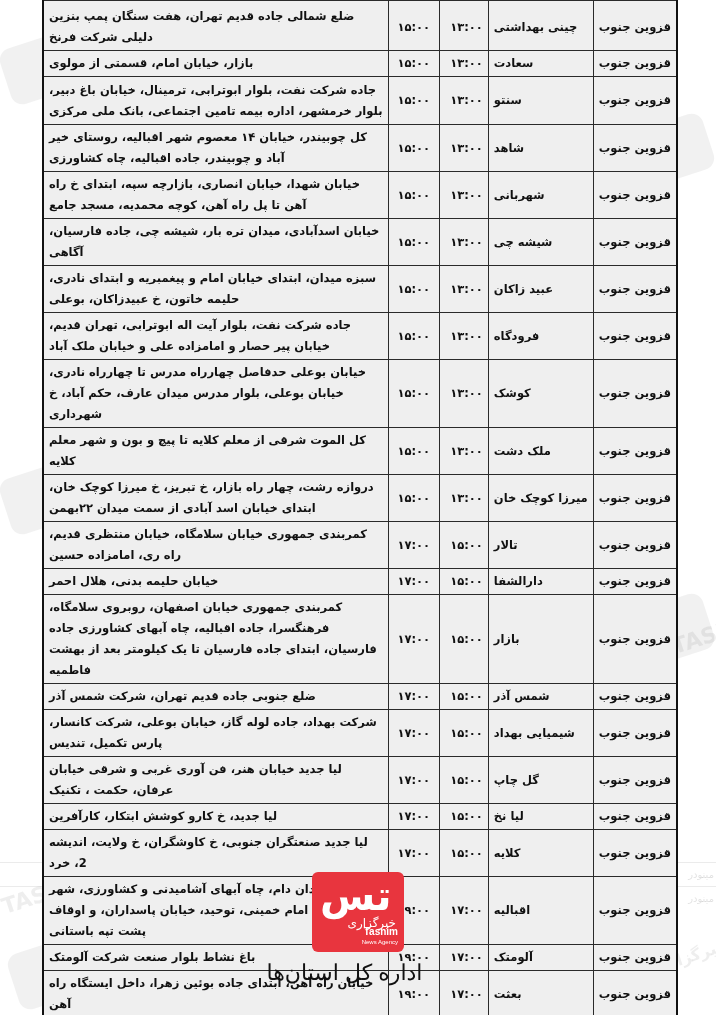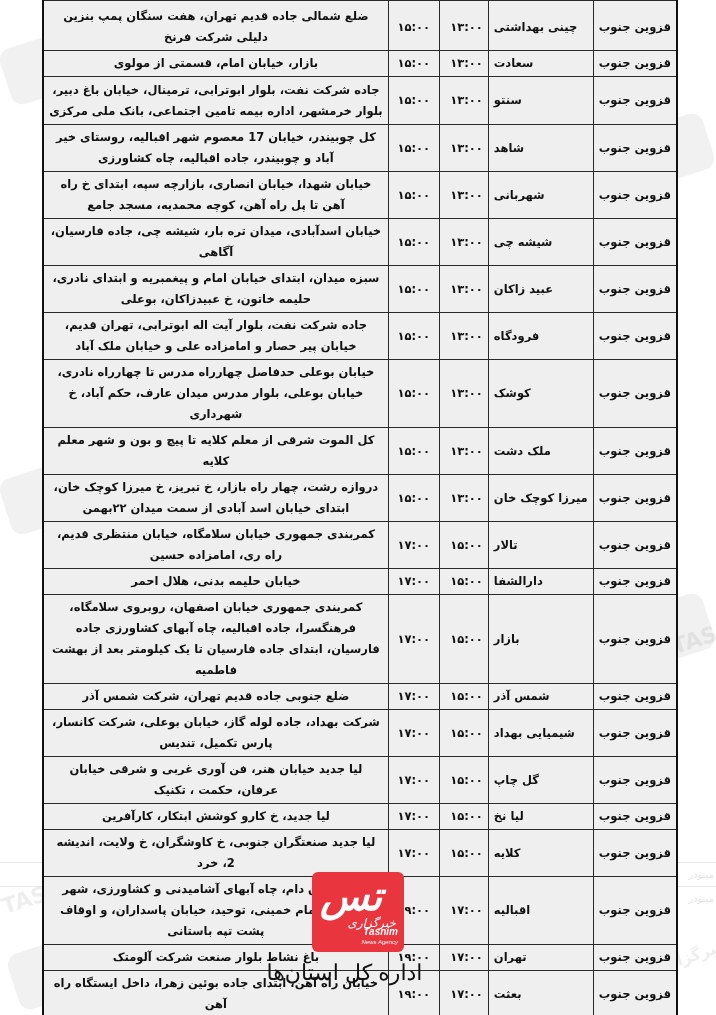--- a/index.html
+++ b/index.html
@@ -36,27 +36,27 @@
   table.schedule td {
     border: 1px solid #2a2a2a;
     font-size: 11.5px; font-weight: bold; color: #111;
     padding: 2px 5px; line-height: 21px;
     vertical-align: middle;
   }
   td.c-region { width: 56px; text-align: right; white-space: nowrap; }
   td.c-name { width: 78px; text-align: left; white-space: nowrap; }
   td.c-start { width: 38px; text-align: right; font-weight: normal; }
   td.c-end { width: 40px; text-align: center; font-weight: normal; }
-  td.c-addr { text-align: center; }
+  td.c-addr { text-align: left; }
   tr.row-first td { padding-top: 5px; }
 
   .logo {
     position: absolute; left: 312px; top: 872px; width: 92px; height: 80px;
     background: #e8353e; border-radius: 6px; z-index: 2;
-    color: #fff; text-align: center; font-style: italic;
+    color: #fff; text-align: center;
   }
   .logo .glyph { position: absolute; left: 8px; top: 4px; font-size: 40px; line-height: 40px; font-weight: bold; }
   .logo .fa { position: absolute; right: 8px; top: 44px; font-size: 12px; }
   .logo .en { position: absolute; right: 6px; top: 54px; font-size: 10px; font-weight: bold; font-family: "Liberation Sans", sans-serif; }
   .logo .sub { position: absolute; right: 6px; top: 67px; font-size: 6px; font-family: "Liberation Sans", sans-serif; }
   .footer-title {
     position: absolute; left: 0; width: 689px; top: 960px; text-align: center;
     font-size: 22px; color: #111; direction: rtl; z-index: 2;
     font-family: Liberation Sans, sans-serif;
   }
@@ -116,21 +116,21 @@
         <td class="c-name">سنتو</td>
         <td class="c-start">۱۳:۰۰</td>
         <td class="c-end">۱۵:۰۰</td>
         <td class="c-addr">جاده شرکت نفت، بلوار ابوترابی، ترمینال، خیابان باغ دبیر، بلوار خرمشهر، اداره بیمه تامین اجتماعی، بانک ملی مرکزی</td>
       </tr>
       <tr style="height: 40px;">
         <td class="c-region">قزوین جنوب</td>
         <td class="c-name">شاهد</td>
         <td class="c-start">۱۳:۰۰</td>
         <td class="c-end">۱۵:۰۰</td>
-        <td class="c-addr">کل چوبیندر، خیابان 17 معصوم شهر اقبالیه، روستای خیر آباد و چوبیندر، جاده اقبالیه، چاه کشاورزی</td>
+        <td class="c-addr">کل چوبیندر، خیابان ۱۴ معصوم شهر اقبالیه، روستای خیر آباد و چوبیندر، جاده اقبالیه، چاه کشاورزی</td>
       </tr>
       <tr style="height: 42px;">
         <td class="c-region">قزوین جنوب</td>
         <td class="c-name">شهربانی</td>
         <td class="c-start">۱۳:۰۰</td>
         <td class="c-end">۱۵:۰۰</td>
         <td class="c-addr">خیابان شهدا، خیابان انصاری، بازارچه سپه، ابتدای خ راه آهن تا پل راه آهن، کوچه محمدیه، مسجد جامع</td>
       </tr>
       <tr style="height: 24px;">
         <td class="c-region">قزوین جنوب</td>
@@ -232,21 +232,21 @@
       </tr>
       <tr style="height: 46px;">
         <td class="c-region">قزوین جنوب</td>
         <td class="c-name">اقبالیه</td>
         <td class="c-start">۱۷:۰۰</td>
         <td class="c-end">۱۹:۰۰</td>
         <td class="c-addr">جاده میدان دام، چاه آبهای آشامیدنی و کشاورزی، شهر اقبالیه خ امام خمینی، توحید، خیابان پاسداران، و اوقاف پشت تپه باستانی</td>
       </tr>
       <tr style="height: 23px;">
         <td class="c-region">قزوین جنوب</td>
-        <td class="c-name">تهران</td>
+        <td class="c-name">آلومتک</td>
         <td class="c-start">۱۷:۰۰</td>
         <td class="c-end">۱۹:۰۰</td>
         <td class="c-addr">باغ نشاط بلوار صنعت شرکت آلومتک</td>
       </tr>
       <tr style="height: 24px;">
         <td class="c-region">قزوین جنوب</td>
         <td class="c-name">بعثت</td>
         <td class="c-start">۱۷:۰۰</td>
         <td class="c-end">۱۹:۰۰</td>
         <td class="c-addr">خیابان راه آهن، ابتدای جاده بوئین زهرا، داخل ایستگاه راه آهن</td>

